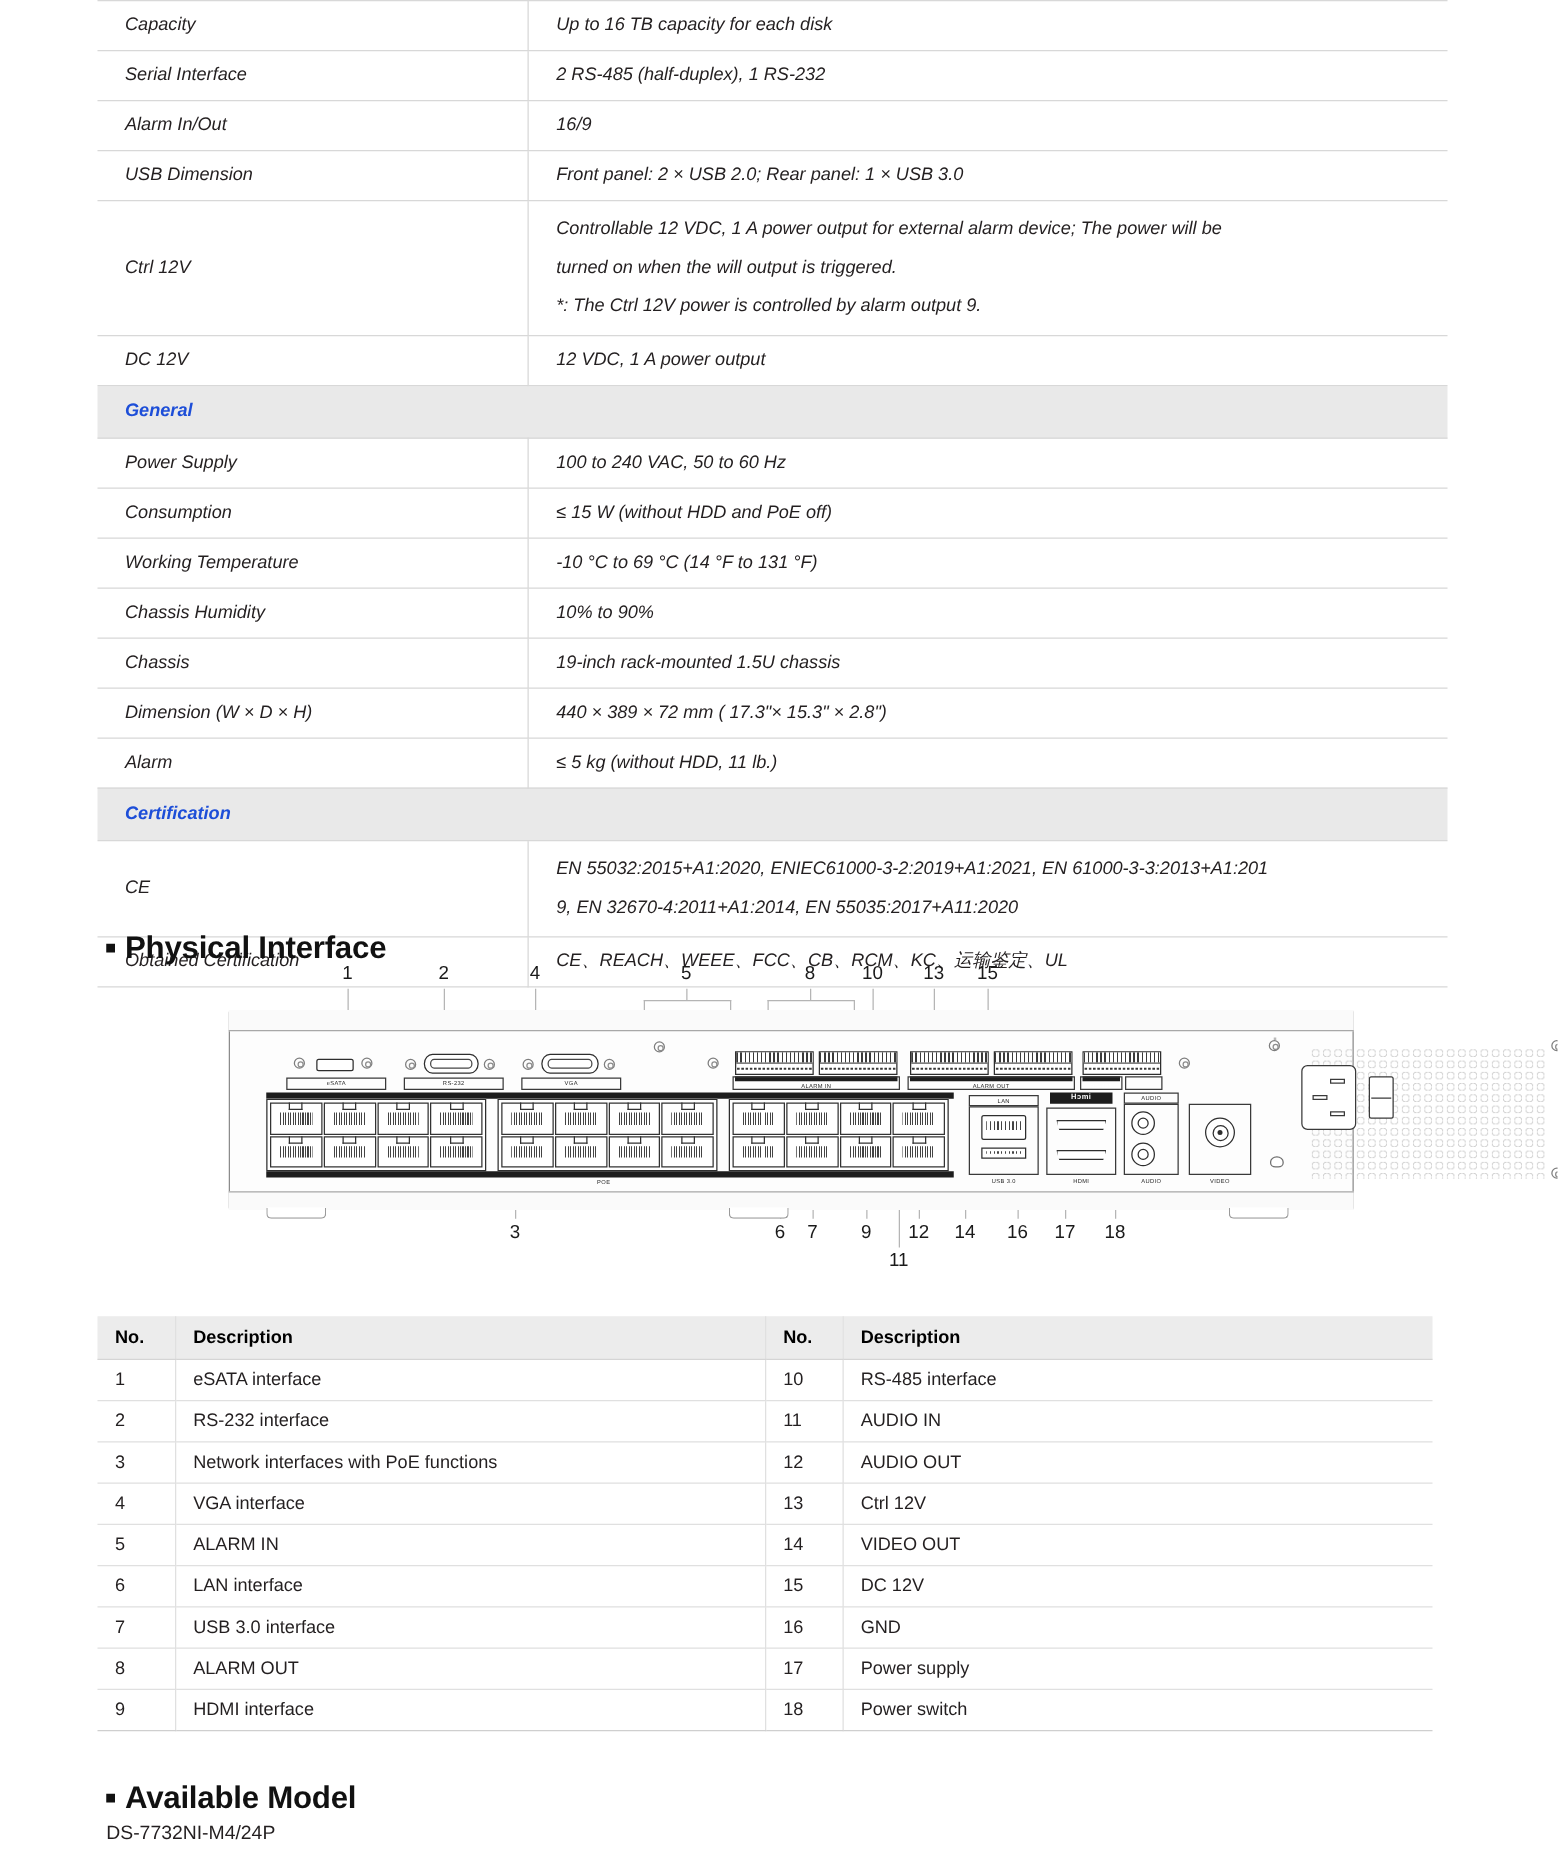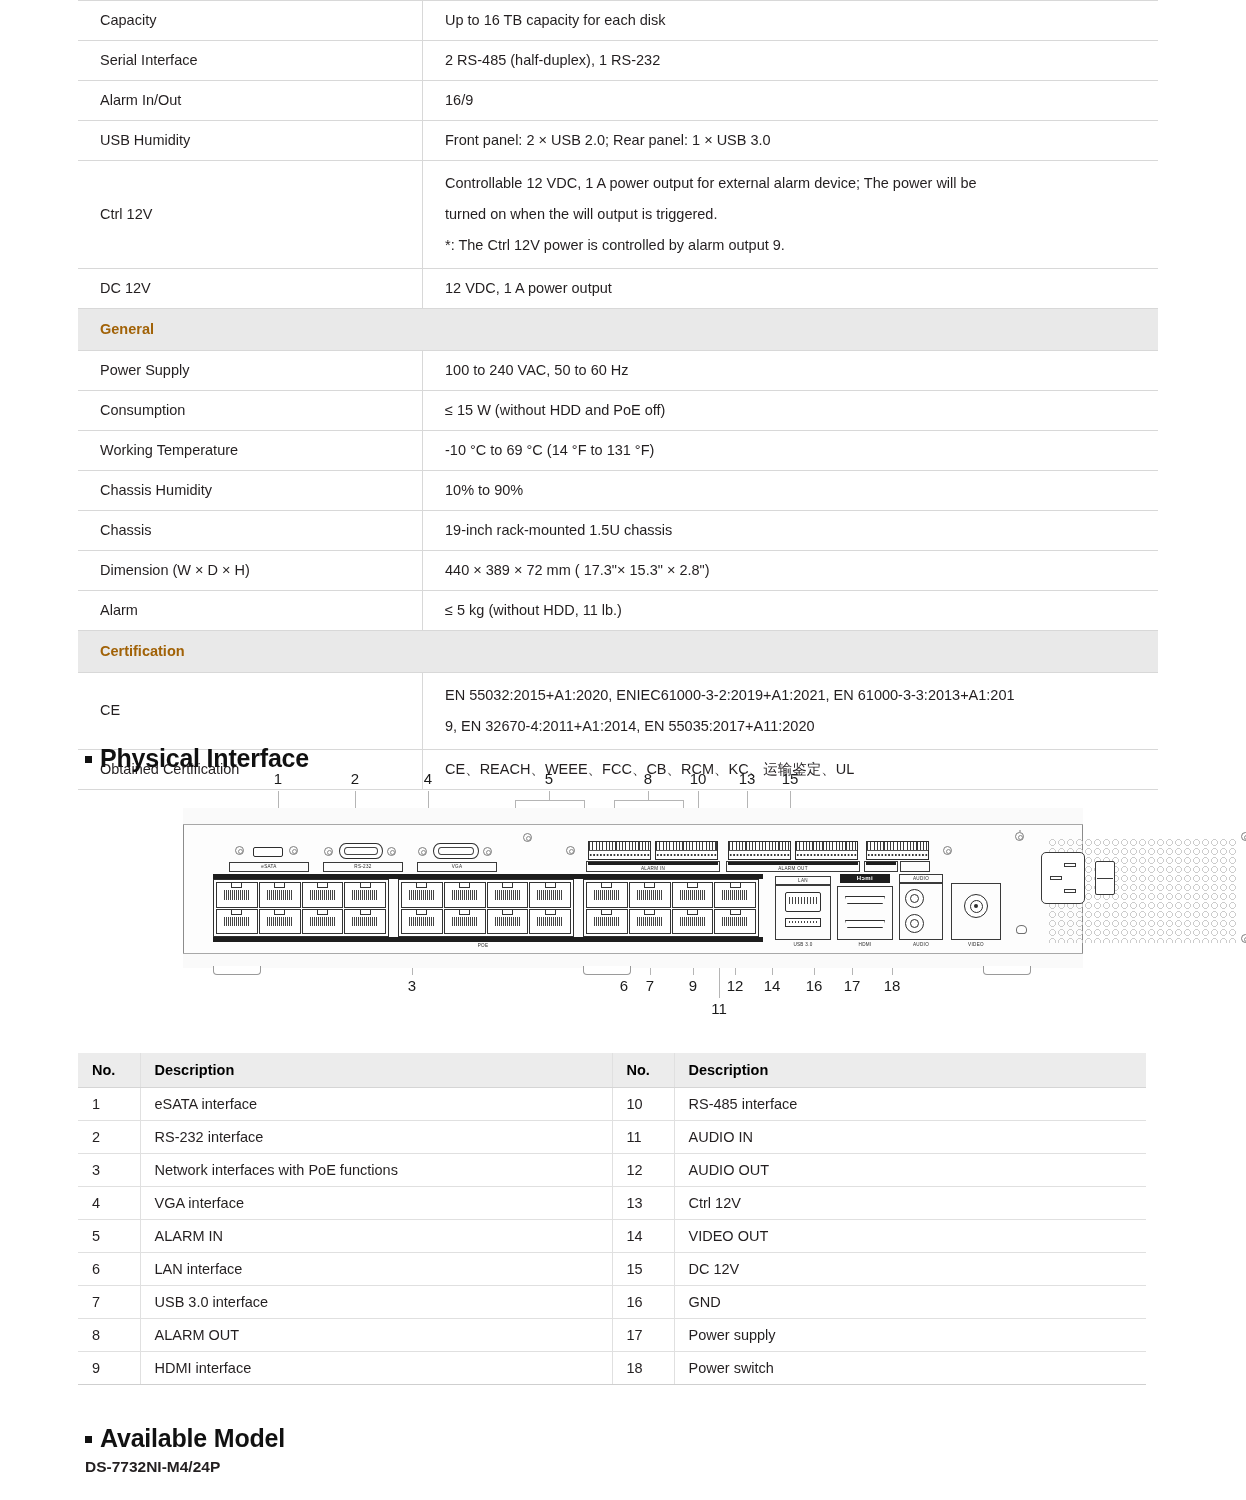--- a/index.html
+++ b/index.html
@@ -19,39 +19,40 @@
 
   
   .spec-table {
     position: absolute;
     left: 78px;
     top: 0px;
     width: 1080px;
     border-collapse: collapse;
     table-layout: fixed;
     font-size: 14.5px;
+    font-style: italic;
   }
   .spec-table td {
     border-bottom: 1px solid #d8d8d8;
     padding: 7px 0 7px 22px;
     vertical-align: middle;
     line-height: 1.72;
     color: #231f20;
   }
   .spec-table td.key {
     width: 322px;
     border-right: 1px solid #d8d8d8;
   }
   .spec-table tr.section td {
     background: #e9e9e9;
     font-weight: bold;
     border-right: none;
     padding-top: 8px;
     padding-bottom: 8px;
-    color: #a16207;
+    color: #1d4ed8;
   }
   .spec-table tr.first td { border-top: 1px solid #d8d8d8; }
   .spec-table td.multiline { line-height: 2.15; }
 
   
   .section-heading {
     position: absolute;
     font-size: 25px;
     font-weight: bold;
     color: #111;
@@ -364,42 +365,41 @@
   .iface-table .desc-cell.split { border-right: 1px solid #e0e0e0; }
   .iface-table tbody tr:last-child td { border-bottom: 1px solid #cfcfcf; }
 
   
   .model-text {
     position: absolute;
     left: 85px;
     top: 1458px;
     font-size: 15.5px;
     color: #231f20;
-    font-weight: bold;
   }
 </style>
 </head>
 <body>
 
 <table class="spec-table">
   <tbody id="spec-body">
       <tr class="first">
         <td class="key">Capacity</td>
         <td>Up to 16 TB capacity for each disk</td>
       </tr>
       <tr>
         <td class="key">Serial Interface</td>
         <td>2 RS-485 (half-duplex), 1 RS-232</td>
       </tr>
       <tr>
         <td class="key">Alarm In/Out</td>
         <td>16/9</td>
       </tr>
       <tr>
-        <td class="key">USB Humidity</td>
+        <td class="key">USB Dimension</td>
         <td>Front panel: 2 × USB 2.0; Rear panel: 1 × USB 3.0</td>
       </tr>
       <tr>
         <td class="key">Ctrl 12V</td>
         <td class="multiline">
           <div>Controllable 12 VDC, 1 A power output for external alarm device; The power will be</div>
           <div>turned on when the will output is triggered.</div>
           <div>*: The Ctrl 12V power is controlled by alarm output 9.</div>
         </td>
       </tr>

